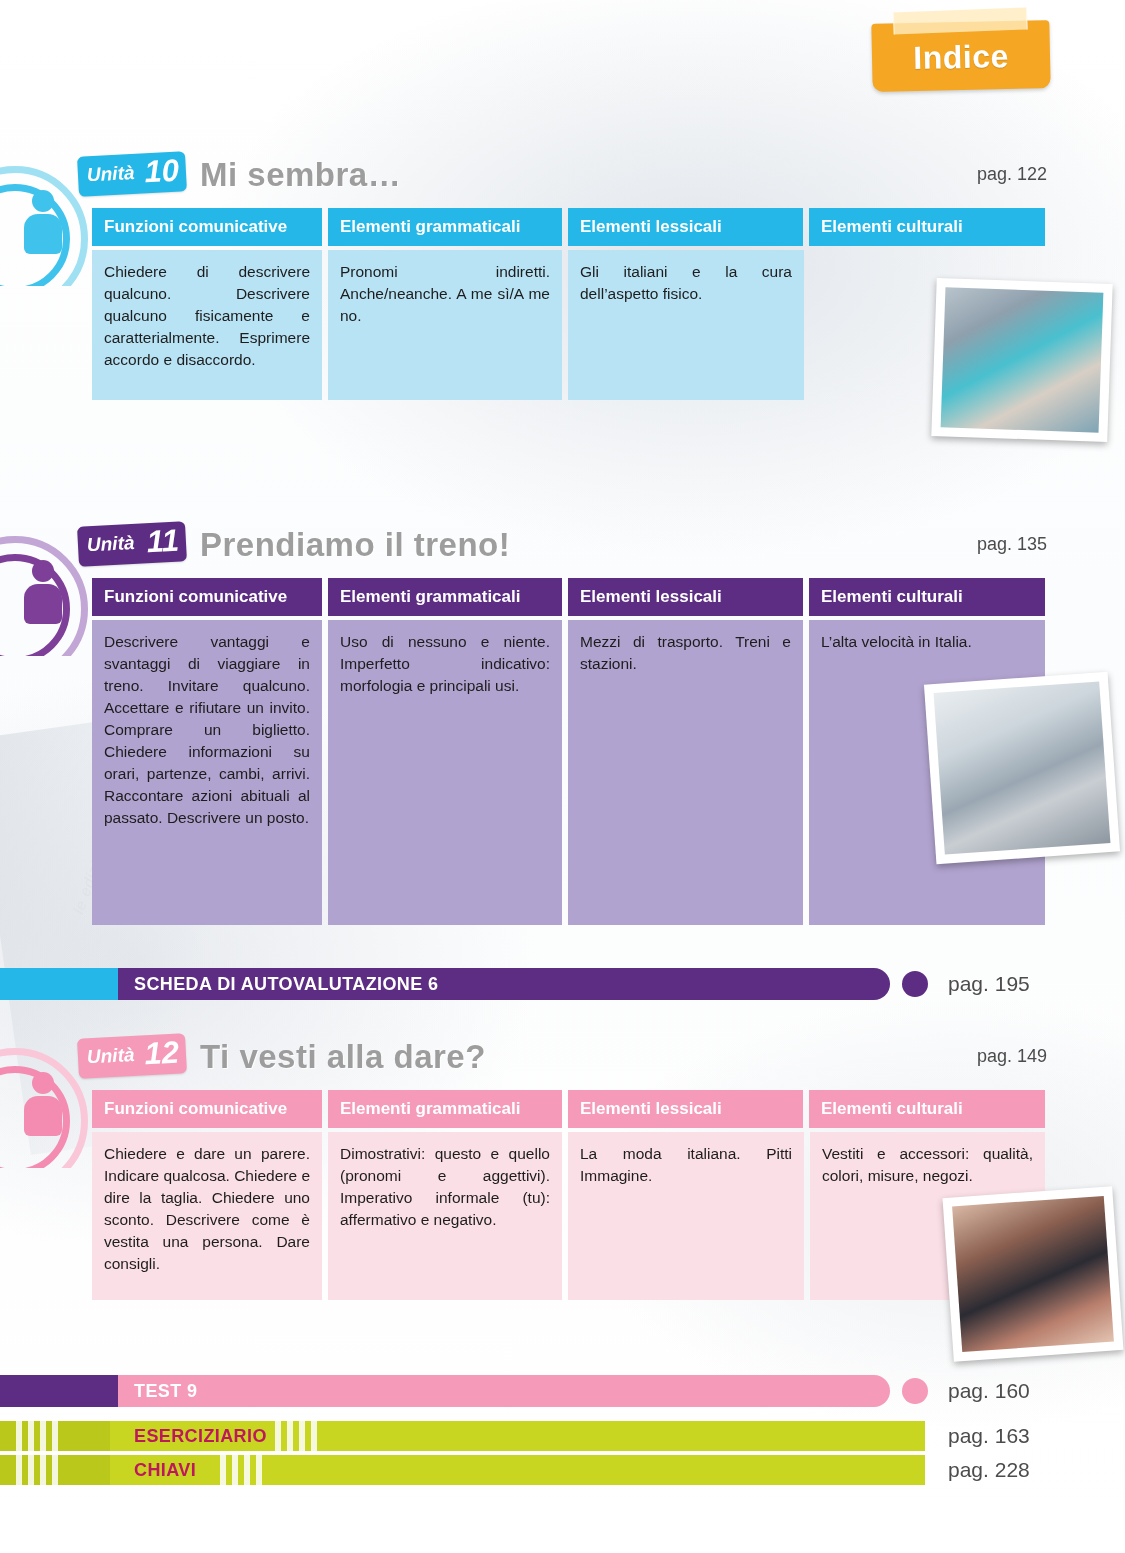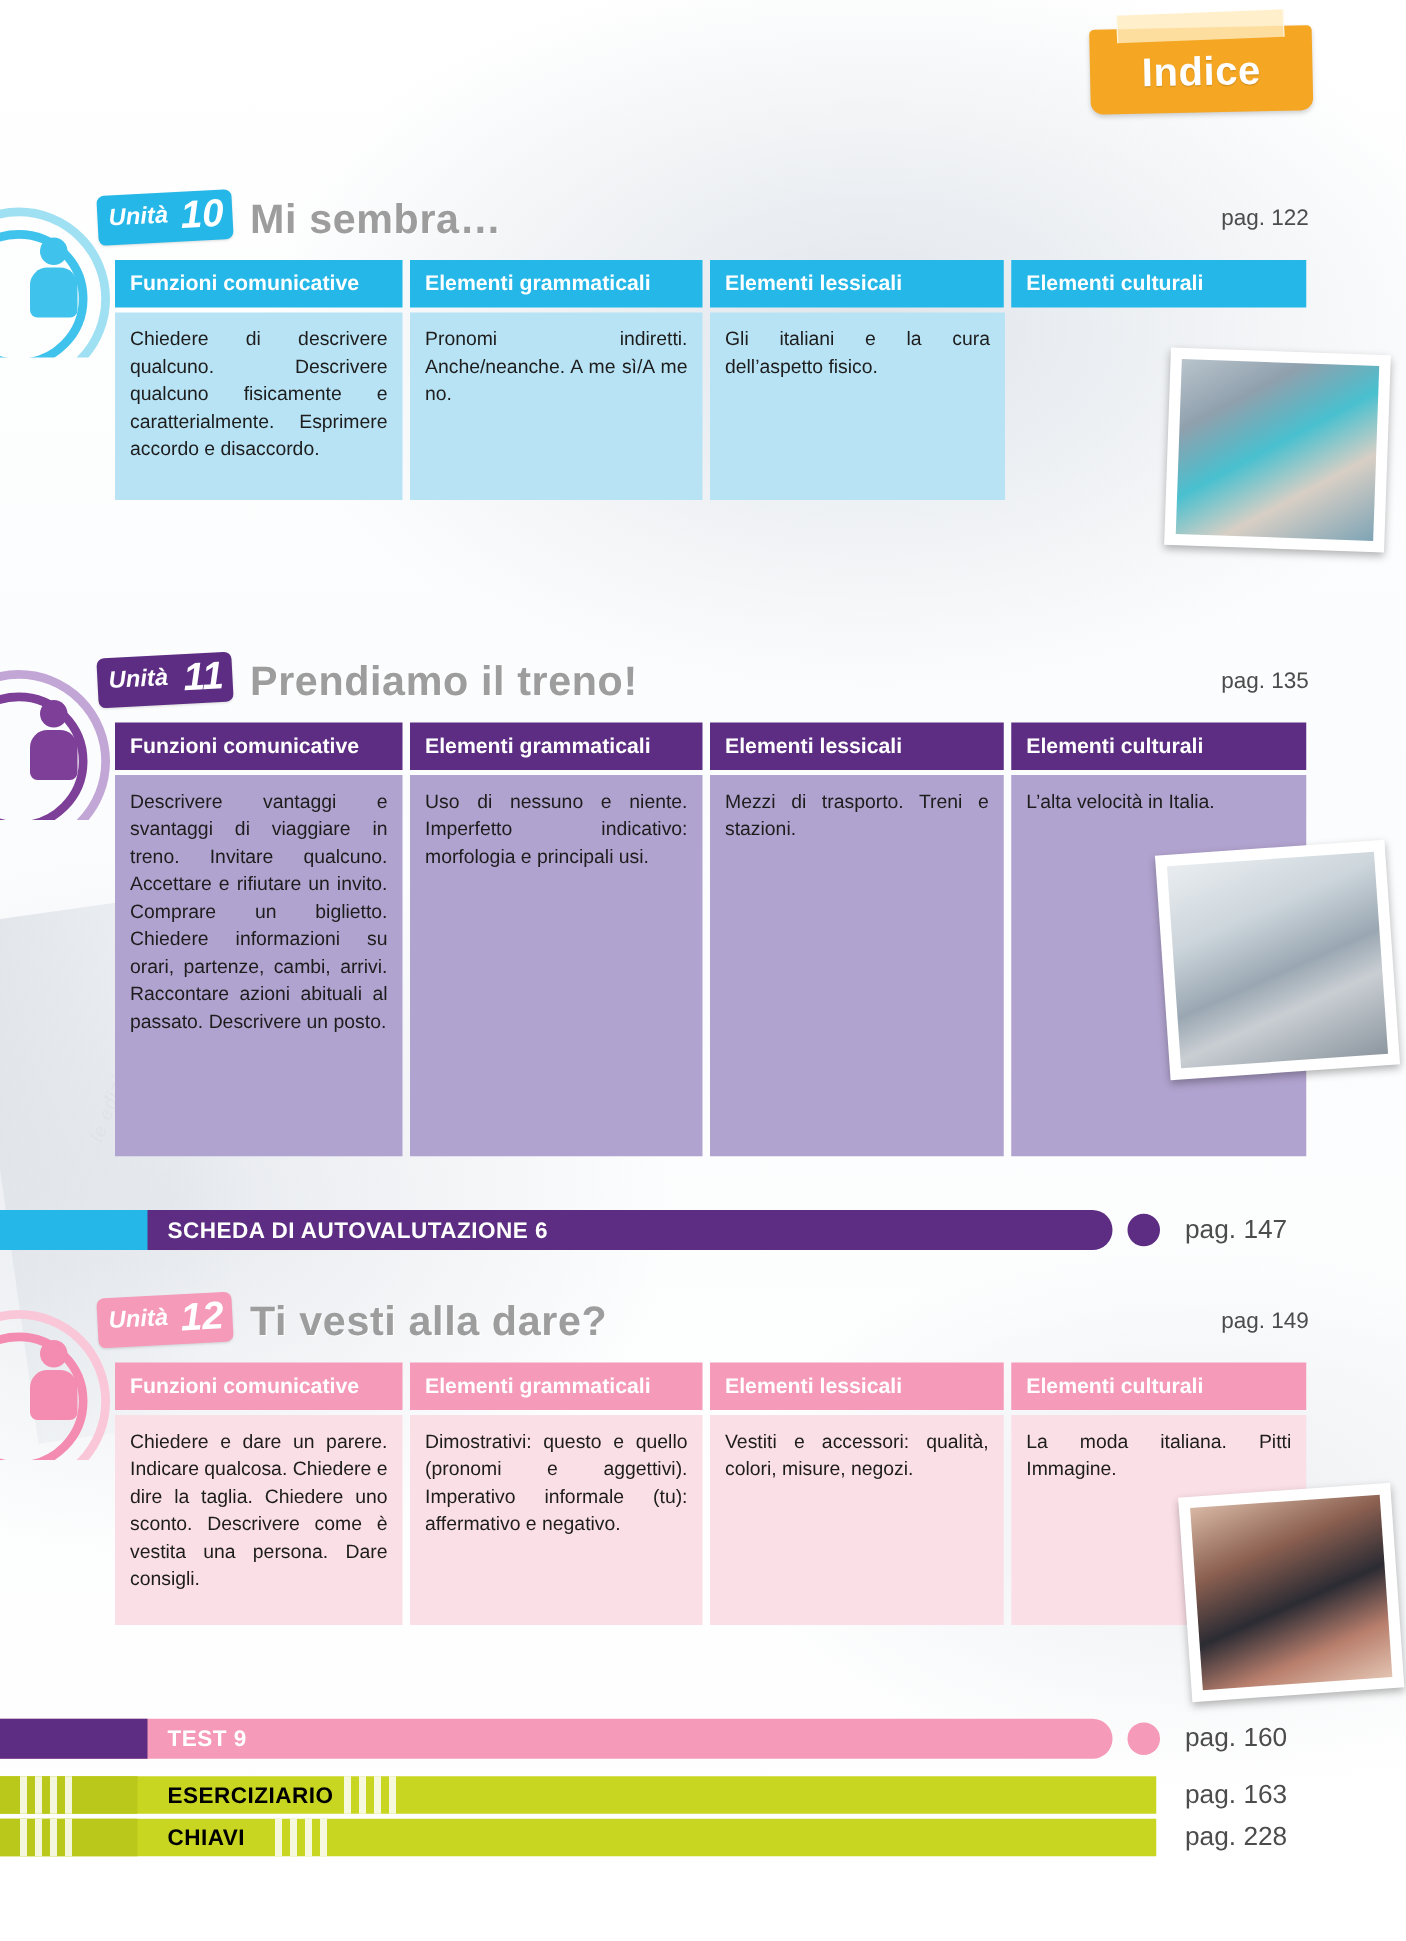--- a/index.html
+++ b/index.html
@@ -152,21 +152,21 @@
   .grow .gbar:before{
     content:""; position:absolute; left:0; top:0; width:110px; height:30px;
     background:#b9c81b;
   }
   .grow .gdash {
     position:absolute; top:0; height:30px; width:46px;
     background:repeating-linear-gradient(90deg,#ffffff 0 6px, rgba(255,255,255,0) 6px 12px);
     opacity:.85;
   }
   .grow .glabel {
-    position:absolute; left:134px; top:5px; color:#000000; font-size:18px; font-weight:bold; letter-spacing:0.4px;text-align:right;
+    position:absolute; left:134px; top:5px; color:#be185d; font-size:18px; font-weight:bold; letter-spacing:0.4px;text-align:right;
   }
   .grow .gpg {
     position:absolute; left:948px; top:3px; font-size:21px; color:#4c4c4c;text-align:center;
   }
 
   
   .img-gym  { background:linear-gradient(150deg,#b9c4cc 0%, #8fa0ad 25%, #49c0cf 48%, #d8cfc5 70%, #7ea4b5 100%); }
   .img-train{ background:linear-gradient(160deg,#e9edf0 0%, #cdd6dc 30%, #9aa7b2 55%, #c9ced3 70%, #8d97a0 100%); }
   .img-fashion{ background:linear-gradient(160deg,#d8b7a4 0%, #8a5f50 30%, #2b2b33 55%, #b97f6d 78%, #e3c3b1 100%); }
 
@@ -270,21 +270,21 @@
       <div class="inner img-train"></div>
     </div>
   </div>
 
   <div class="banner" style="top:968px;">
     <div class="bar" style="background:#5c2d82;">
       <div class="seg" style="background:#24b7e8;"></div>
     </div>
     <div class="label">SCHEDA DI AUTOVALUTAZIONE 6</div>
     <div class="dot" style="background:#5c2d82;"></div>
-    <div class="pg">pag. 147</div>
+    <div class="pg">pag. 195</div>
   </div>
 
   <div class="unit" style="top:1032px;">
     <div class="deco">
       <div class="ring" style="left:-34px; top:28px; width:96px; height:96px; border-color:#f48bb0;"></div>
       <div class="ring" style="left:-52px; top:10px; width:132px; height:132px; border-color:#fac7d8;"></div>
       <div class="person" style="background:#f48bb0;"></div>
       <div class="body" style="background:#f48bb0;"></div>
     </div>
 
@@ -304,23 +304,23 @@
       </div>
       <div class="body-row" style="height:168px;">
         <div class="cell c1" style="background:#fbdfe6;">Chiedere e dare un parere.
 Indicare qualcosa.
 Chiedere e dire la taglia.
 Chiedere uno sconto.
 Descrivere come è vestita una persona.
 Dare consigli.</div>
         <div class="cell c2" style="background:#fbdfe6;">Dimostrativi: questo e quello (pronomi e aggettivi).
 Imperativo informale (tu): affermativo e negativo.</div>
-        <div class="cell c3" style="background:#fbdfe6;">Vestiti e accessori: qualità, colori, misure, negozi.</div>
         <div class="cell c4" style="background:#fbdfe6;">La moda italiana.
 Pitti Immagine.</div>
+        <div class="cell c3" style="background:#fbdfe6;">Vestiti e accessori: qualità, colori, misure, negozi.</div>
       </div>
     </div>
 
     <div class="photo" style="left:948px; top:160px; width:152px; height:146px; transform:rotate(-4deg);">
       <div class="inner img-fashion"></div>
     </div>
   </div>
 
   <div class="banner" style="top:1375px;">
     <div class="bar" style="background:#f59ab8;">

